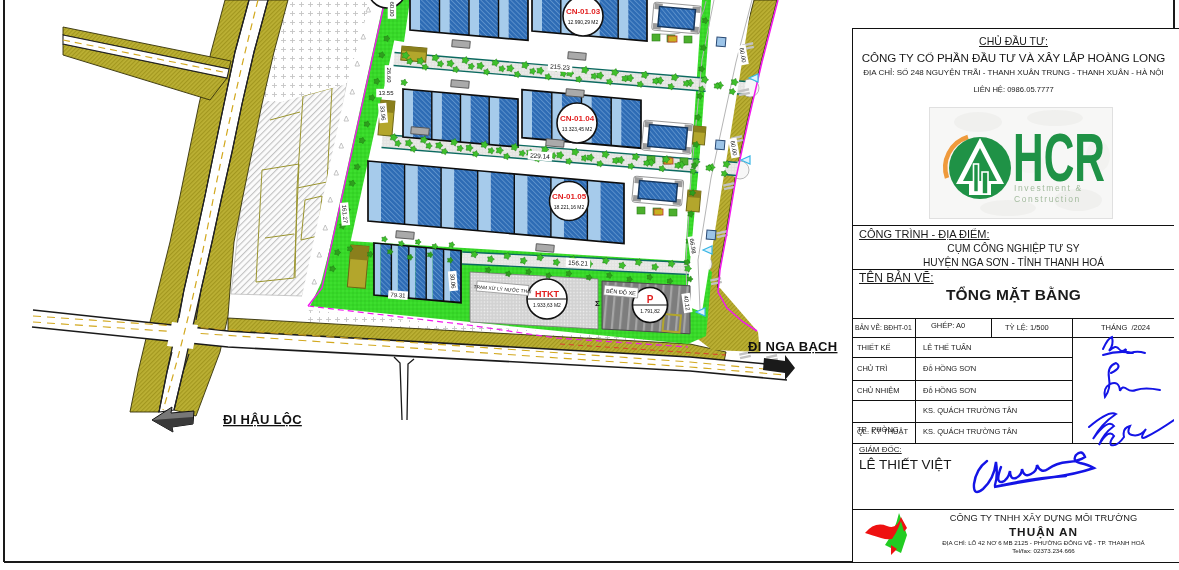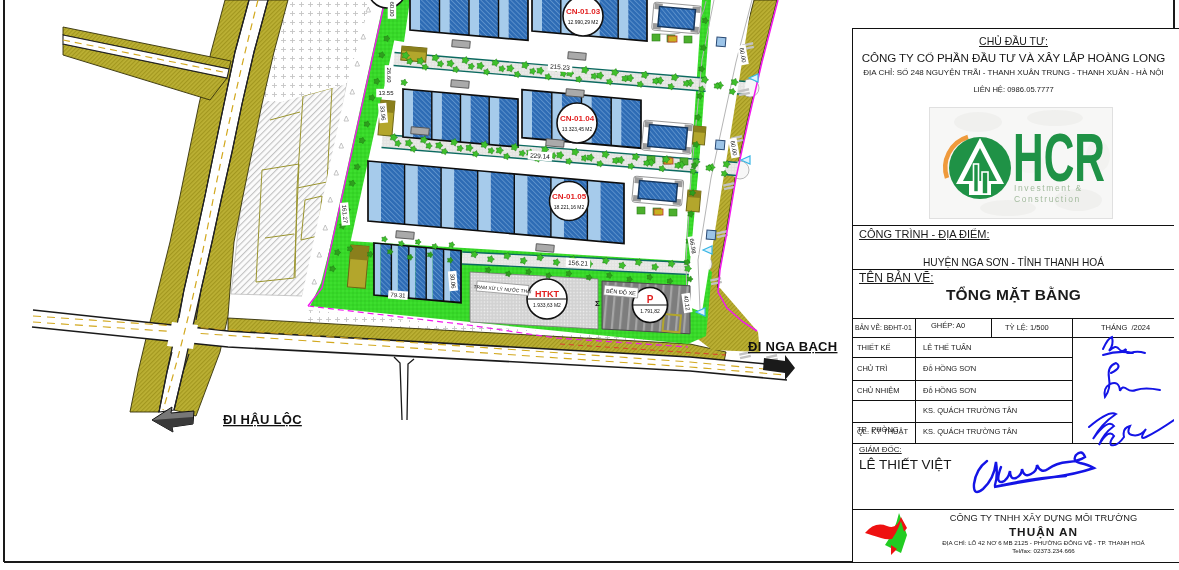--- a/index.html
+++ b/index.html
@@ -672,20 +672,21 @@
       <text x="83" y="73" font-size="68" font-weight="bold" fill="#1f9246" font-family="Liberation Sans, sans-serif" textLength="92" lengthAdjust="spacingAndGlyphs">HCR</text>
       <text x="84" y="83" font-size="8.5" fill="#a3bb9e" letter-spacing="1.6" font-family="Liberation Sans, sans-serif">Investment &amp;</text>
       <text x="84" y="94" font-size="8.5" fill="#a3bb9e" letter-spacing="1.6" font-family="Liberation Sans, sans-serif">Construction</text>
     </svg>
   </div>
 
   <div class="hl" style="top:196px;"></div>
 
   <div class="l u" style="top:199px;font-size:11px;">CÔNG TRÌNH - ĐỊA ĐIỂM:</div>
 
+  <div class="c" style="top:214px;font-size:10.2px;">CỤM CÔNG NGHIỆP TƯ SY</div>
 
   <div class="c" style="top:228px;font-size:10.2px;">HUYỆN NGA SƠN - TỈNH THANH HOÁ</div>
 
   <div class="hl" style="top:240px;"></div>
 
   <div class="l u" style="top:242px;font-size:12px;">TÊN BẢN VẼ:</div>
 
   <div class="c" style="top:257px;font-size:15.5px;font-weight:bold;letter-spacing:0.2px;">TỔNG MẶT BẰNG</div>
 
   <div style="position:absolute;left:0;top:289px;width:321px;height:124px;border-top:1.4px solid #111;border-bottom:1.4px solid #111;">

